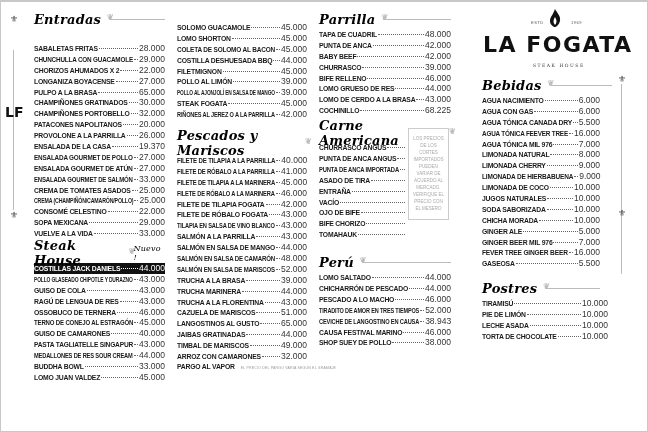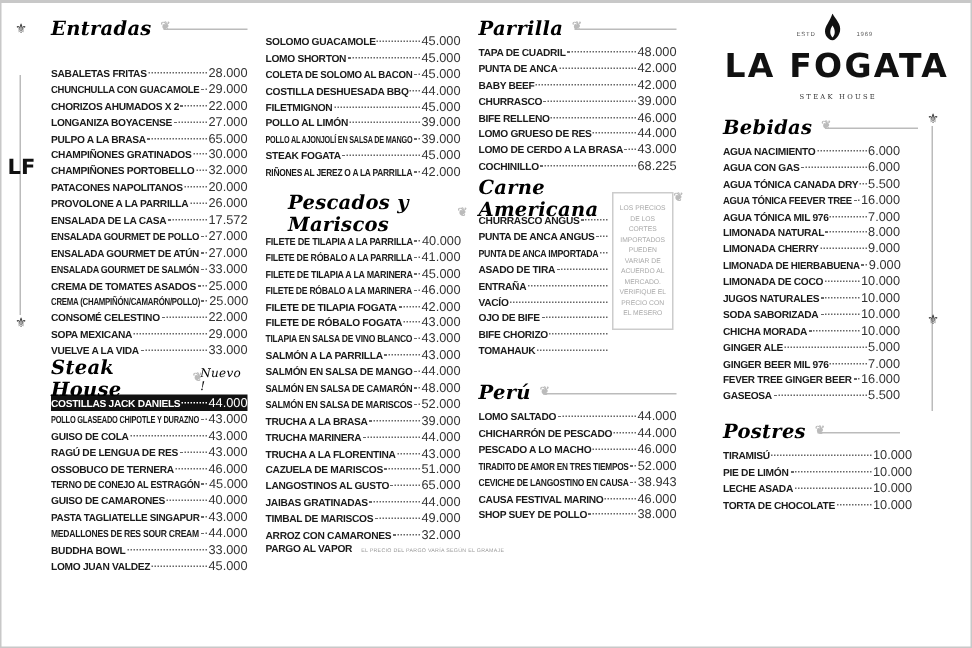--- a/index.html
+++ b/index.html
@@ -86,21 +86,21 @@
           <span class="price">20.000</span>
         </div>
         <div class="item">
           <span class="name">PROVOLONE A LA PARRILLA</span>
           <span class="dots"></span>
           <span class="price">26.000</span>
         </div>
         <div class="item">
           <span class="name">ENSALADA DE LA CASA</span>
           <span class="dots"></span>
-          <span class="price">17.572</span>
+          <span class="price">19.370</span>
         </div>
         <div class="item">
           <span class="name" style="transform: scaleX(0.933962); margin-right: -7px;">ENSALADA GOURMET DE POLLO</span>
           <span class="dots"></span>
           <span class="price">27.000</span>
         </div>
         <div class="item">
           <span class="name" style="transform: scaleX(0.980198); margin-right: -2px;">ENSALADA GOURMET DE ATÚN</span>
           <span class="dots"></span>
           <span class="price">27.000</span>
@@ -242,21 +242,21 @@
           <span class="name">STEAK FOGATA</span>
           <span class="dots"></span>
           <span class="price">45.000</span>
         </div>
         <div class="item">
           <span class="name" style="transform: scaleX(0.823529); margin-right: -21px;">RIÑONES AL JEREZ O A LA PARRILLA</span>
           <span class="dots"></span>
           <span class="price">42.000</span>
         </div>
       </div>
-    <div class="sec-title" style="margin-top:14px;margin-left:15px;">
+    <div class="sec-title" style="margin-top:14px;">
       <span>Pescados y Mariscos</span>
       <span class="rule"></span>
     </div>
     <div id="pescados-list" style="margin-top:3px;">
         <div class="item">
           <span class="name" style="transform: scaleX(0.899083); margin-right: -11px;">FILETE DE TILAPIA A LA PARRILLA</span>
           <span class="dots"></span>
           <span class="price">40.000</span>
         </div>
         <div class="item">

